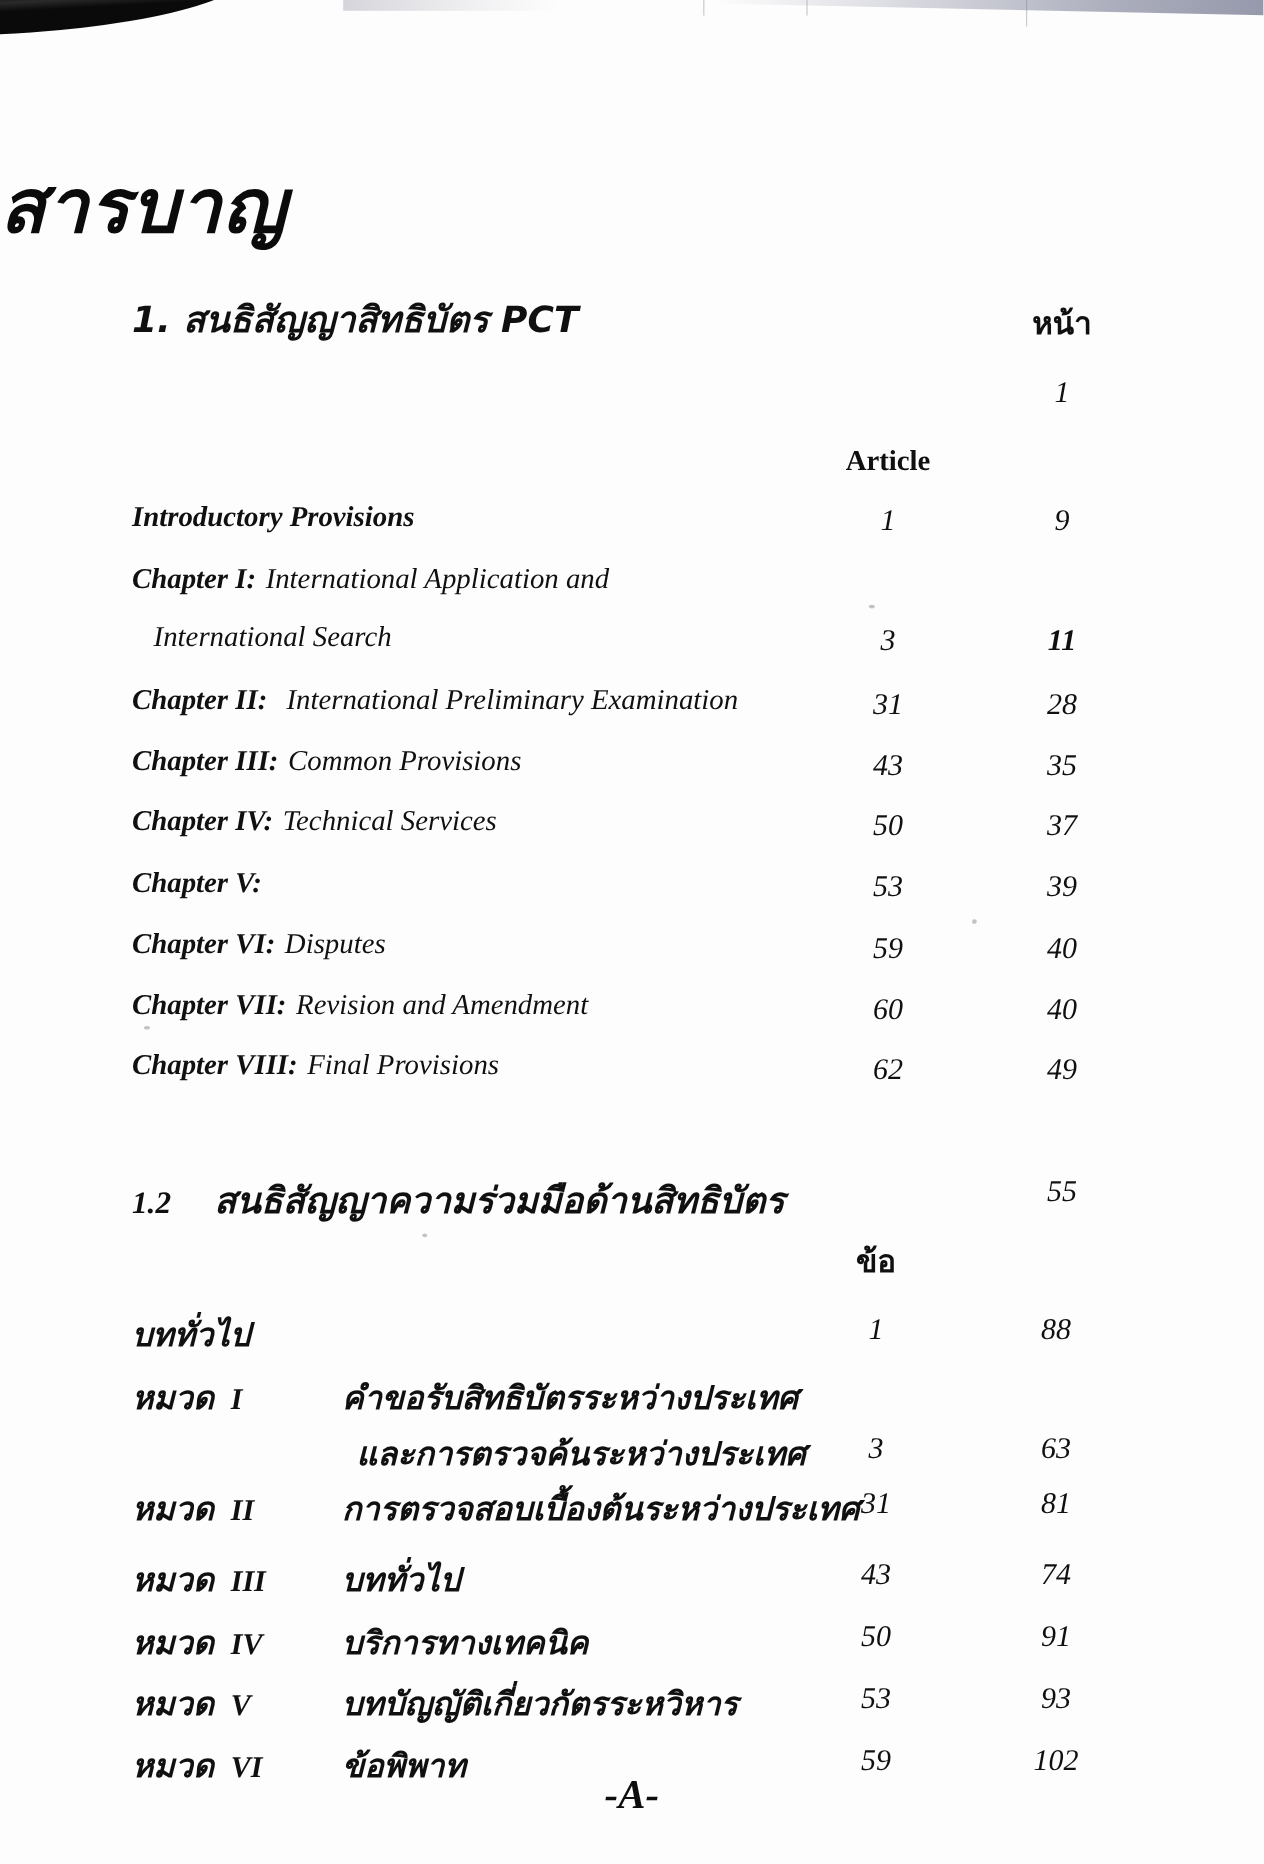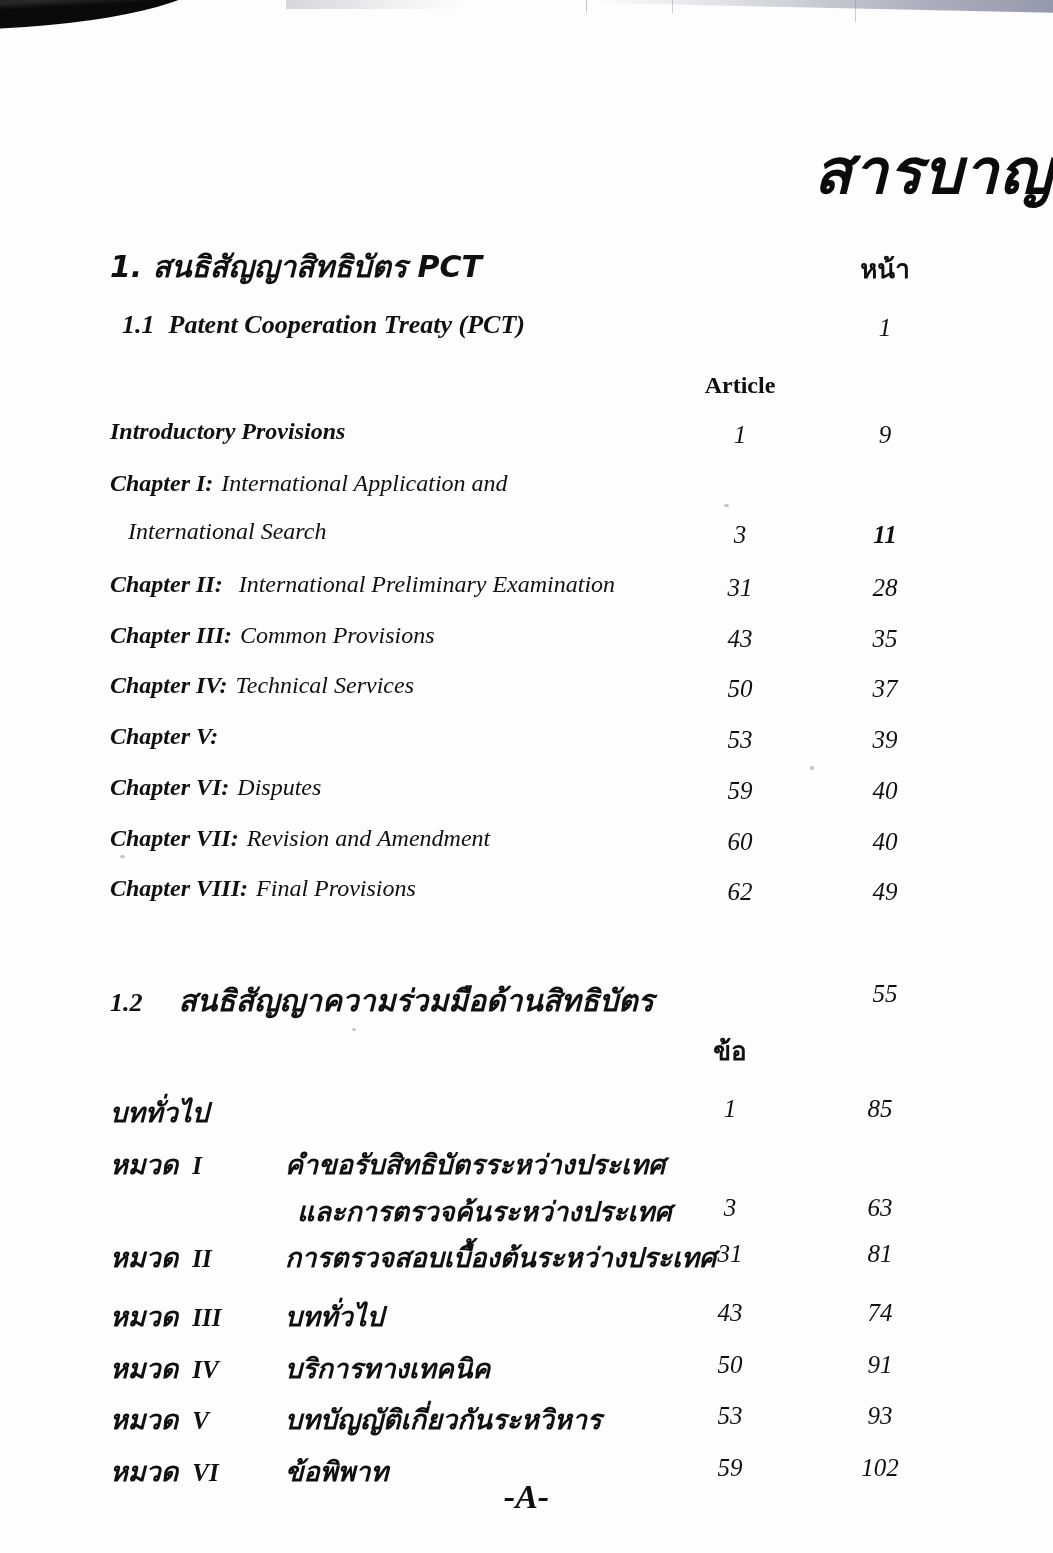--- a/index.html
+++ b/index.html
@@ -68,21 +68,21 @@
     transform-origin: right center;
     pointer-events: none;
   }
 
   
   .doc-title {
     position: absolute;
     top: 122px;
     left: 0;
     width: 1053px;
-    text-align: right;
+    text-align: left;
     font-family: "DejaVu Sans", "Liberation Sans", sans-serif;
     font-weight: bold;
     font-style: italic;
     font-size: 62px;
     letter-spacing: 1px;
     color: #0b0b0b;
   }
 
   
   .row {
@@ -177,25 +177,20 @@
 
   <div class="doc-title">สารบาญ</div>
 
   <div class="row" style="top:243px;align-items:flex-end;">
     <span class="thai h1-thai">1. สนธิสัญญาสิทธิบัตร PCT</span>
   </div>
   <div style="position:absolute; top:248px; left:845px; width:80px; text-align:center;">
     <span class="colhead-thai">หน้า</span>
   </div>
 
-  <div class="row" style="top:310px; left:122px;">
-    <span class="en en-b h2-en">1.1</span>
-    <span style="display:inline-block; width:14px;"></span>
-    <span class="en en-b h2-en">Patent Cooperation Treaty (PCT)</span>
-  </div>
   <div class="num" style="position:absolute; top:314px; left:845px; width:80px; text-align:center;">1</div>
 
   <div style="position:absolute; top:372px; left:700px; width:80px; text-align:center;">
     <span class="colhead-en">Article</span>
   </div>
 
   <div id="en-entries">
       <div class="row" style="top: 418px;">
         <span class="en en-b entry-en">Introductory Provisions</span>
       </div>
@@ -270,21 +265,21 @@
 
   <div style="position:absolute; top:1030px; left:690px; width:80px; text-align:center;">
     <span class="colhead-thai">ข้อ</span>
   </div>
 
   <div id="th-entries">
       <div class="row" style="top: 1091px;">
         <span class="thai entry-label-thai">บททั่วไป</span>
       </div>
       <div class="num" style="position: absolute; top: 1095px; left: 690px; width: 80px; text-align: center;">1</div>
-      <div class="num" style="position: absolute; top: 1095px; left: 835px; width: 90px; text-align: center;">85</div>
+      <div class="num" style="position: absolute; top: 1095px; left: 835px; width: 90px; text-align: center;">88</div>
       <div class="row" style="top: 1143px;">
         <span class="thai entry-label-thai">หมวด</span>
         <span style="display: inline-block; width: 14px;"></span>
         <span class="roman">I</span>
       </div>
       <div style="position: absolute; top: 1143px; left: 285px;"><span class="thai entry-thai">คำขอรับสิทธิบัตรระหว่างประเทศ</span></div>
       <div style="position: absolute; top: 1190px; left: 297px;"><span class="thai entry-thai">และการตรวจค้นระหว่างประเทศ</span></div>
       <div class="num" style="position: absolute; top: 1194px; left: 690px; width: 80px; text-align: center;">3</div>
       <div class="num" style="position: absolute; top: 1194px; left: 835px; width: 90px; text-align: center;">63</div>
       <div class="row" style="top: 1236px;">
@@ -309,21 +304,21 @@
         <span class="roman">IV</span>
       </div>
       <div style="position: absolute; top: 1347px; left: 285px;"><span class="thai entry-thai">บริการทางเทคนิค</span></div>
       <div class="num" style="position: absolute; top: 1351px; left: 690px; width: 80px; text-align: center;">50</div>
       <div class="num" style="position: absolute; top: 1351px; left: 835px; width: 90px; text-align: center;">91</div>
       <div class="row" style="top: 1398px;">
         <span class="thai entry-label-thai">หมวด</span>
         <span style="display: inline-block; width: 14px;"></span>
         <span class="roman">V</span>
       </div>
-      <div style="position: absolute; top: 1398px; left: 285px;"><span class="thai entry-thai">บทบัญญัติเกี่ยวกันระหวิหาร</span></div>
+      <div style="position: absolute; top: 1398px; left: 285px;"><span class="thai entry-thai">บทบัญญัติเกี่ยวกัตรระหวิหาร</span></div>
       <div class="num" style="position: absolute; top: 1402px; left: 690px; width: 80px; text-align: center;">53</div>
       <div class="num" style="position: absolute; top: 1402px; left: 835px; width: 90px; text-align: center;">93</div>
       <div class="row" style="top: 1450px;">
         <span class="thai entry-label-thai">หมวด</span>
         <span style="display: inline-block; width: 14px;"></span>
         <span class="roman">VI</span>
       </div>
       <div style="position: absolute; top: 1450px; left: 285px;"><span class="thai entry-thai">ข้อพิพาท</span></div>
       <div class="num" style="position: absolute; top: 1454px; left: 690px; width: 80px; text-align: center;">59</div>
       <div class="num" style="position: absolute; top: 1454px; left: 835px; width: 90px; text-align: center;">102</div>

